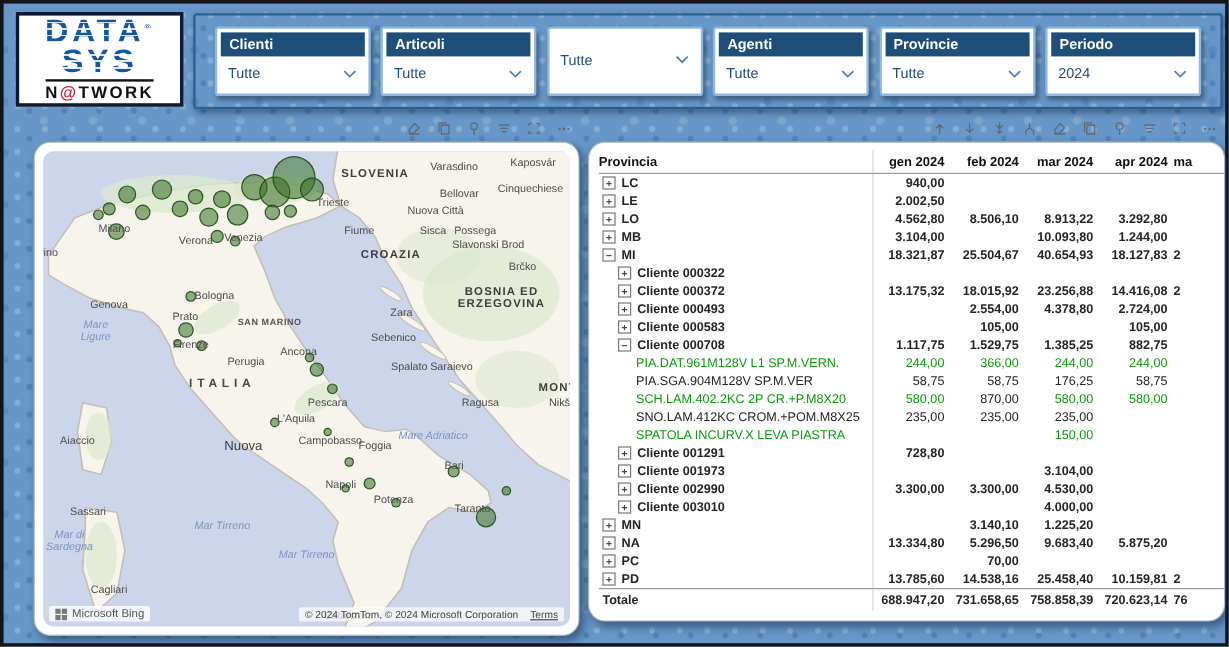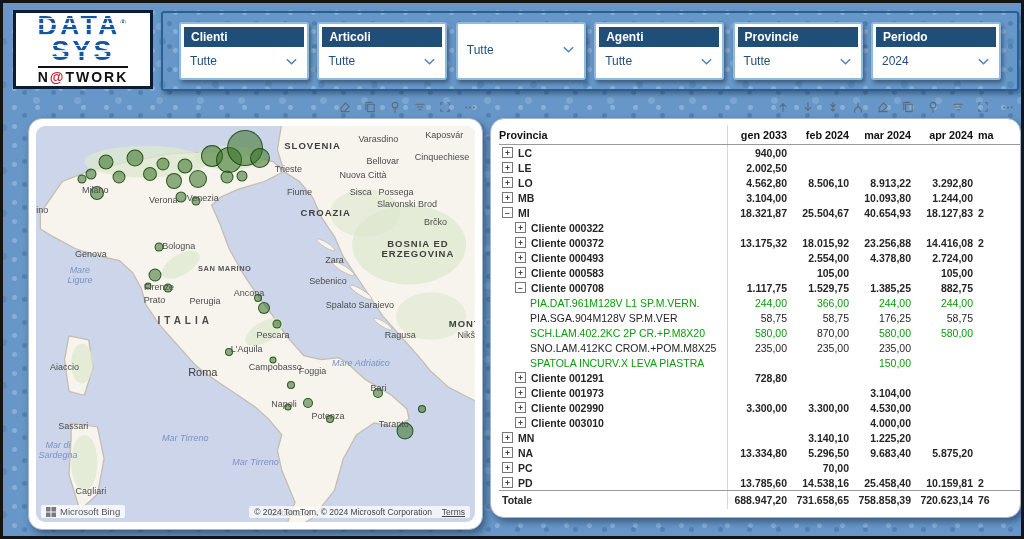--- a/index.html
+++ b/index.html
@@ -305,46 +305,46 @@
           <div class="lbl country" style="left: 66%; top: 22%;">CROAZIA</div>
           <div class="lbl country" style="left: 87%; top: 31%;">BOSNIA ED
 ERZEGOVINA</div>
           <div class="lbl country" style="left: 98.5%; top: 50%;">MONTE</div>
           <div class="lbl country-lg" style="left: 34%; top: 49%;">ITALIA</div>
           <div class="lbl country-sm" style="left: 43%; top: 36%;">SAN MARINO</div>
           <div class="lbl city" style="left: 93%; top: 2.5%;">Kaposvár</div>
           <div class="lbl city" style="left: 78%; top: 3.5%;">Varasdino</div>
           <div class="lbl city" style="left: 92.5%; top: 8%;">Cinquechiese</div>
           <div class="lbl city" style="left: 79%; top: 9%; text-align: center;">Bellovar</div>
-          <div class="lbl city" style="left: 55%; top: 11%; margin-left: 11px;">Trieste</div>
+          <div class="lbl city" style="left: 55%; top: 11%;">Trieste</div>
           <div class="lbl city" style="left: 74.5%; top: 12.5%;">Nuova Città</div>
           <div class="lbl city" style="left: 60%; top: 17%;">Fiume</div>
           <div class="lbl city" style="left: 74%; top: 17%;">Sisca</div>
           <div class="lbl city" style="left: 82%; top: 17%;">Possega</div>
           <div class="lbl city" style="left: 84.5%; top: 20%;">Slavonski Brod</div>
           <div class="lbl city" style="left: 91%; top: 24.5%;">Brčko</div>
           <div class="lbl city" style="left: 13.5%; top: 16.5%;">Milano</div>
           <div class="lbl city" style="left: 29%; top: 19%;">Verona</div>
           <div class="lbl city" style="left: 38%; top: 18.5%;">Venezia</div>
           <div class="lbl city" style="left: 0%; top: 21.5%;">Torino</div>
           <div class="lbl city" style="left: 12.5%; top: 32.5%;">Genova</div>
           <div class="lbl city" style="left: 32.5%; top: 30.5%;">Bologna</div>
-          <div class="lbl city" style="left: 27%; top: 35%; margin-top: 36px;">Prato</div>
+          <div class="lbl city" style="left: 27%; top: 35%;">Prato</div>
           <div class="lbl city" style="left: 68%; top: 34%;">Zara</div>
           <div class="lbl city" style="left: 28%; top: 41%;">Firenze</div>
           <div class="lbl city" style="left: 38.5%; top: 44.5%;">Perugia</div>
           <div class="lbl city" style="left: 48.5%; top: 42.5%;">Ancona</div>
           <div class="lbl city" style="left: 66.5%; top: 39.5%;">Sebenico</div>
           <div class="lbl city" style="left: 69.5%; top: 45.5%;">Spalato</div>
           <div class="lbl city" style="left: 77.5%; top: 45.5%;">Saraievo</div>
           <div class="lbl city" style="left: 83%; top: 53%;">Ragusa</div>
           <div class="lbl city" style="left: 98%; top: 53%;">Nikš</div>
           <div class="lbl city" style="left: 54%; top: 53%;">Pescara</div>
           <div class="lbl city" style="left: 48%; top: 56.5%;">L'Aquila</div>
-          <div class="lbl city-lg" style="left: 38%; top: 62%;">Roma</div>
+          <div class="lbl city-lg" style="left: 38%; top: 62%;">Nuova</div>
           <div class="lbl city" style="left: 54.5%; top: 61%;">Campobasso</div>
           <div class="lbl city" style="left: 63%; top: 62%;">Foggia</div>
           <div class="lbl city" style="left: 6.5%; top: 61%;">Aiaccio</div>
           <div class="lbl city" style="left: 56.5%; top: 70.5%;">Napoli</div>
           <div class="lbl city" style="left: 66.5%; top: 73.5%;">Potenza</div>
           <div class="lbl city" style="left: 78%; top: 66.5%;">Bari</div>
           <div class="lbl city" style="left: 81.5%; top: 75.5%;">Taranto</div>
           <div class="lbl city" style="left: 8.5%; top: 76%;">Sassari</div>
           <div class="lbl city" style="left: 12.5%; top: 92.5%;">Cagliari</div>
           <div class="lbl city" style="left: 58%; top: 98%;">Catanzaro</div>
@@ -369,21 +369,21 @@
         <span>© 2024 TomTom, © 2024 Microsoft Corporation</span>
         <span class="terms">Terms</span>
       </div>
     </div>
   </div>
 
   <div class="panel" id="table-panel">
     <div class="matrix" id="matrix">
         <div class="mrow header">
           <div class="name">Provincia</div>
-          <div class="val">gen 2033</div>
+          <div class="val">gen 2024</div>
           <div class="val">feb 2024</div>
           <div class="val">mar 2024</div>
           <div class="val">apr 2024</div>
           <div class="val clip">ma</div>
         </div>
         <div class="mrow b">
           <div class="name lvl0">
             <span class="toggle">+</span>
             <span>LC</span>
           </div>

